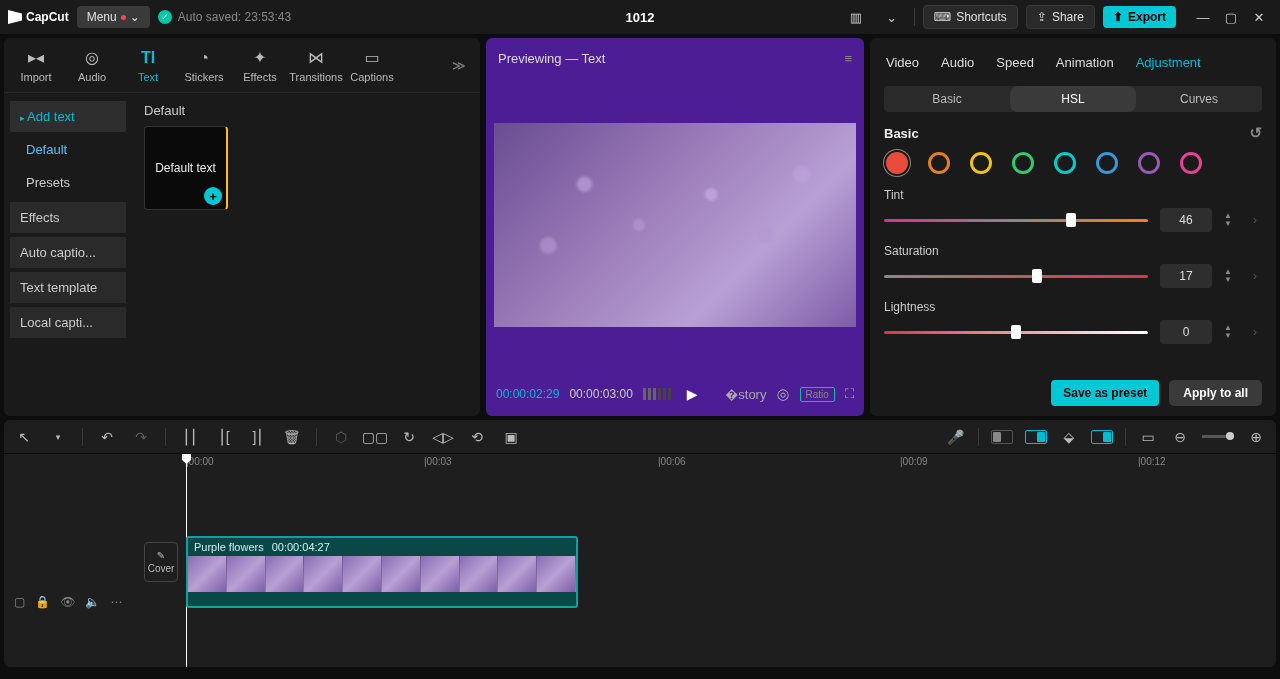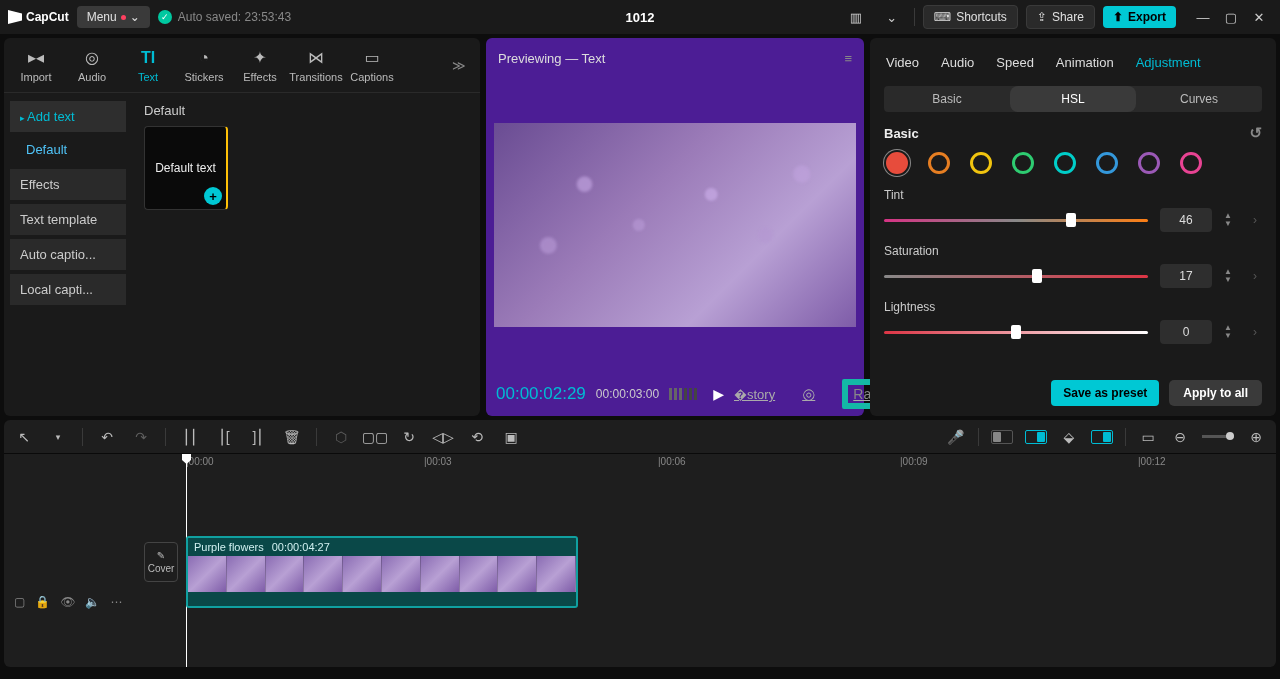--- a/index.html
+++ b/index.html
@@ -44,25 +44,25 @@
 .thumb-add { position: absolute; right: 4px; bottom: 4px; width: 18px; height: 18px; background: #00c8d4; border-radius: 50%; color: #000; display: flex; align-items: center; justify-content: center; font-size: 13px; font-weight: bold; }
 
 
 .preview { width: 378px; background: #4c1d95; border-radius: 6px; display: flex; flex-direction: column; }
 .pv-head { height: 40px; display: flex; align-items: center; padding: 0 12px; color: #ddd; font-size: 13px; }
 .pv-menu { margin-left: auto; color: #888; cursor: pointer; }
 .pv-canvas { flex: 1; display: flex; align-items: center; justify-content: center; padding: 4px; }
 .pv-img { width: 362px; height: 204px; background: linear-gradient(135deg,#6a4c93 0%,#9b7bb8 20%,#b8a0d4 35%,#7e5ca8 50%,#a088c8 65%,#6b8e5a 80%,#5a7a4a 100%); background-size: 200% 200%; position: relative; overflow: hidden; }
 .pv-img::before { content:""; position:absolute; inset:0; background: radial-gradient(circle at 25% 30%,rgba(200,170,230,.6) 2%,transparent 3%), radial-gradient(circle at 40% 50%,rgba(190,160,220,.5) 2%,transparent 3%), radial-gradient(circle at 60% 35%,rgba(210,180,240,.55) 2%,transparent 3%), radial-gradient(circle at 75% 55%,rgba(180,150,210,.5) 2%,transparent 3%), radial-gradient(circle at 15% 60%,rgba(200,170,230,.45) 2%,transparent 3%), radial-gradient(circle at 85% 25%,rgba(195,165,225,.5) 2%,transparent 3%); filter: blur(1px); }
 .pv-ctrl { height: 44px; display: flex; align-items: center; padding: 0 10px; gap: 10px; }
-.time-cur { color: #00bcd4; font-size: 17px; }
+.time-cur { color: #00bcd4; font-size: 12px; }
 .time-tot { color: #ccc; font-size: 12px; }
 .pv-play { margin-left: 6px; color: #fff; cursor: pointer; font-size: 14px; }
-.pv-right { margin-left: auto; display: flex; align-items: center; gap: 27px; color: #aaa; text-decoration: underline; }
-.ratio-box { border: 6px solid #14b8a6; padding: 1px 5px; font-size: 14px; border-radius: 2px; color: #888; }
+.pv-right { margin-left: auto; display: flex; align-items: center; gap: 10px; color: #aaa; }
+.ratio-box { border: 1px solid #14b8a6; padding: 1px 5px; font-size: 10px; border-radius: 2px; color: #888; }
 .pv-seg { display:flex; gap:2px; }
 .pv-seg span { width:3px; height:12px; background:#666; }
 .pv-seg span:nth-child(n+4){ background:#444; }
 
 
 .right { flex: 1; background: #1a1a1a; border-radius: 6px; display: flex; flex-direction: column; padding: 8px 14px 10px; }
 .r-tabs { display: flex; gap: 22px; height: 32px; align-items: center; padding: 0 2px; }
 .r-tab { color: #ddd; font-size: 13px; font-weight: 500; cursor: pointer; }
 .r-tab.active { color: #00bcd4; }
 .r-seg { display: flex; background: #2a2a2a; border-radius: 4px; margin: 8px 0 12px; }
@@ -191,23 +191,24 @@
       <div class="rib-item">
           <div class="rib-icon">▭</div>
           <span>Captions</span>
         </div>
       <div class="rib-more">≫</div>
     </div>
     <div class="left-body">
       <div class="left-side">
         <div class="ls-item highlight"><span style="font-size:9px">▸ </span><span>Add text</span></div>
         <div class="ls-item sub active">Default</div>
+        <div class="ls-item sub">Presets</div>
         <div class="ls-item cat">Effects</div>
+        <div class="ls-item cat">Auto captio...</div>
         <div class="ls-item cat">Text template</div>
-        <div class="ls-item cat">Auto captio...</div>
         <div class="ls-item cat">Local capti...</div>
       </div>
       <div class="left-content">
         <div class="lc-head">Default</div>
         <div class="thumb">
           <span>Default text</span>
           <div class="thumb-add">+</div>
         </div>
       </div>
     </div>

